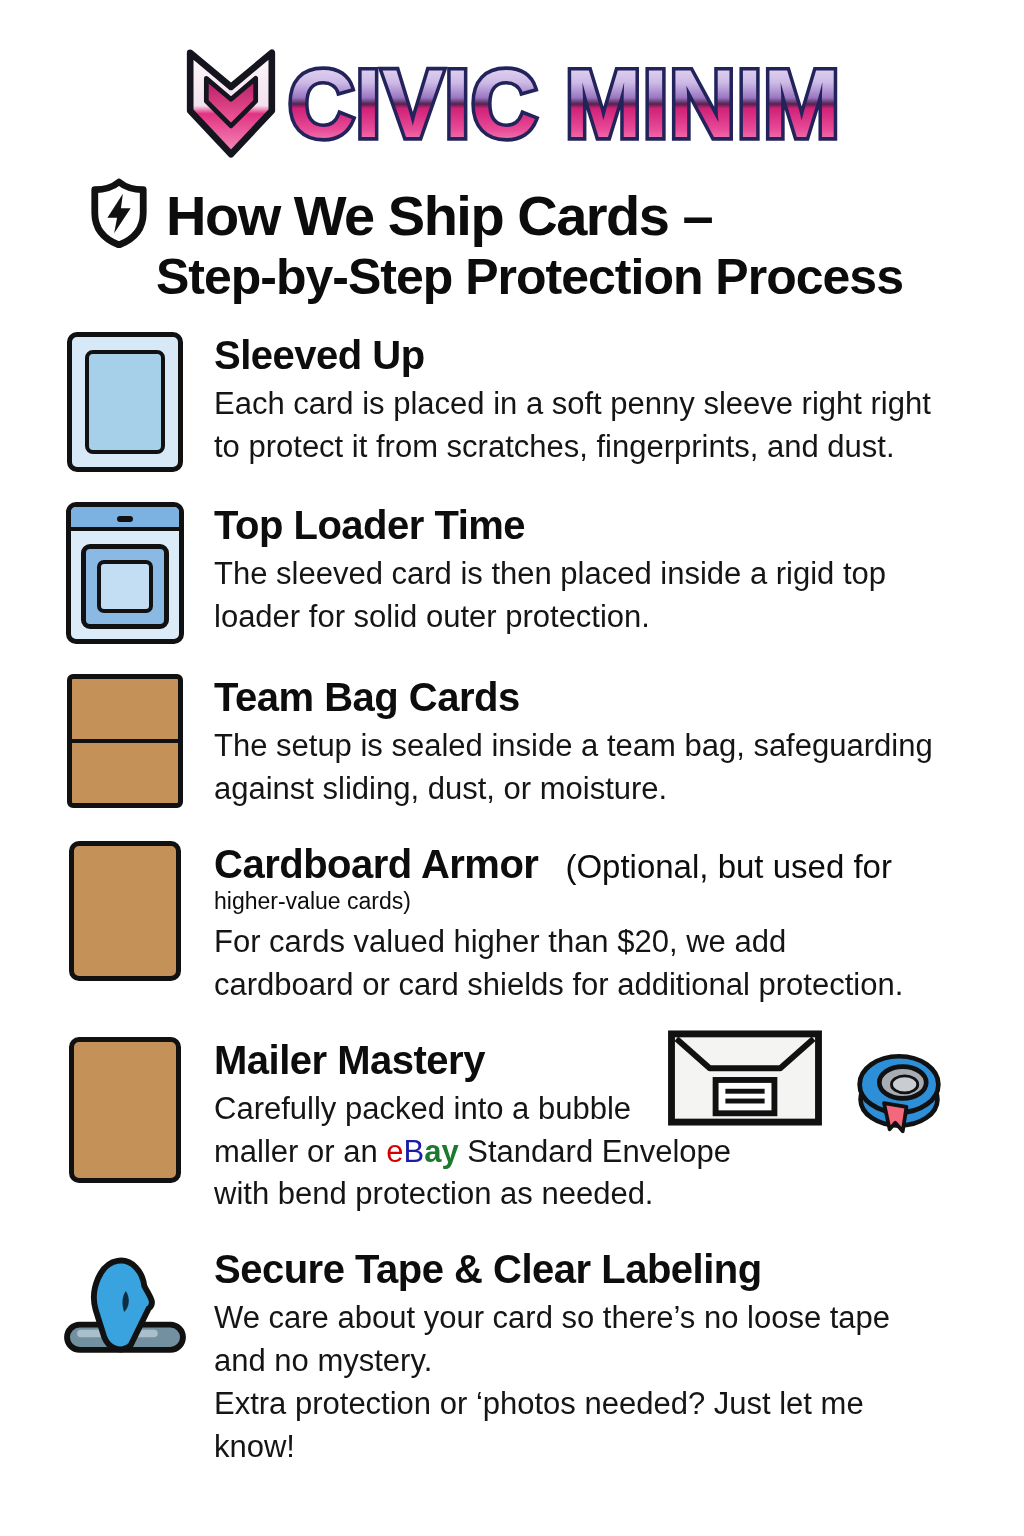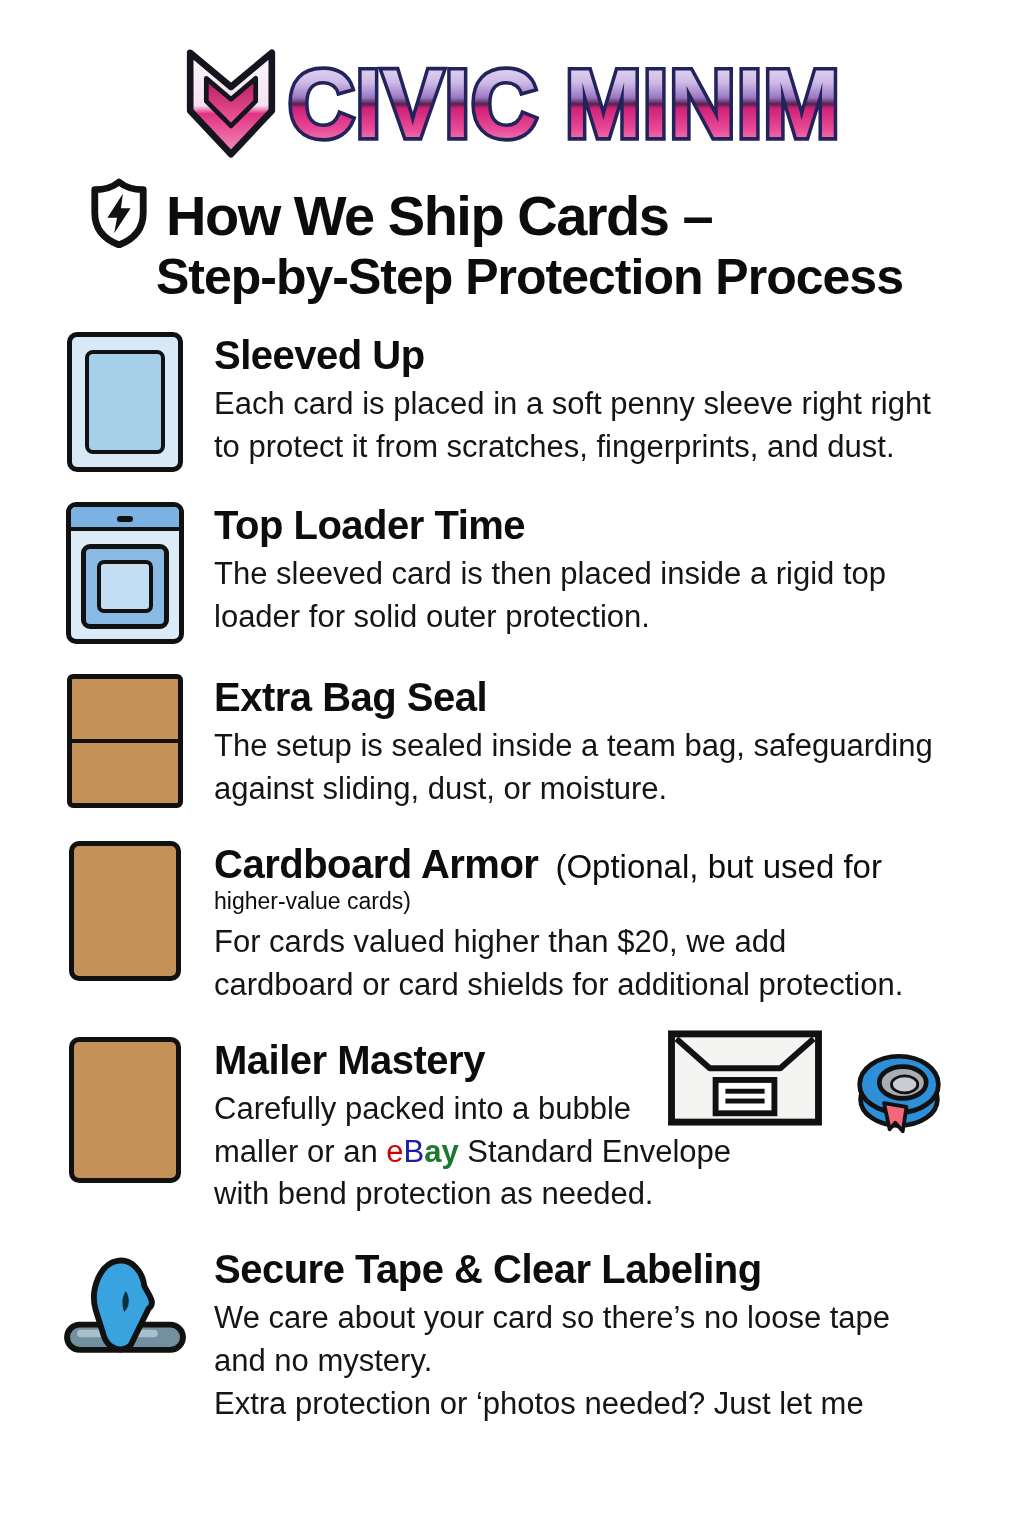--- a/index.html
+++ b/index.html
@@ -23,21 +23,21 @@
   .shield-icon { width:62px; height:70px; flex:none; }
   .h1 { font-size:56px; font-weight:bold; letter-spacing:-1.5px; color:#0c0c0c; }
   .h2 { margin-left:68px; font-size:50px; font-weight:bold; letter-spacing:-1px; color:#0c0c0c; }
 
   
   .steps { margin-top:26px; padding:0 28px 0 62px; }
   .step { display:flex; gap:26px; margin-bottom:30px; }
   .step-iconcol { width:126px; flex:none; display:flex; justify-content:center; align-items:flex-start; }
   .step-text { flex:1; position:relative; }
   .step-title { font-size:40px; font-weight:bold; letter-spacing:-0.5px; line-height:1.15; color:#0d0d0d; }
-  .title-note { font-weight:normal; font-size:33px; letter-spacing:0; margin-left:17px; }
+  .title-note { font-weight:normal; font-size:33px; letter-spacing:0; margin-left:27px; }
   .title-note2 { font-weight:normal; font-size:23px; line-height:1.3; color:#0d0d0d; }
   .step-body { margin-top:5px; font-size:31px; line-height:1.38; color:#151515; }
   .step-body .bodyline { white-space:nowrap; }
 
   
   .icon-sleeve { width:116px; height:140px; border:5px solid #111; border-radius:10px; background:#d7e9f7; position:relative; }
   .icon-sleeve .inner { position:absolute; top:13px; bottom:13px; left:13px; right:13px;
                         background:#a6cfe9; border:4px solid #111; border-radius:8px; }
   
   .icon-toploader { width:118px; height:142px; border:5px solid #111; border-radius:10px; background:#dcebf8; position:relative; overflow:hidden; }
@@ -136,21 +136,21 @@
     </div>
   </div>
 
   <div class="step">
     <div class="step-iconcol">
       <div class="icon-teambag">
         <div class="divider"></div>
       </div>
     </div>
     <div class="step-text">
-      <div class="step-title">Extra Bag Seal</div>
+      <div class="step-title">Team Bag Cards</div>
       <div class="step-body">
         <div class="bodyline">The setup is sealed inside a team bag, safeguarding</div>
         <div class="bodyline">against sliding, dust, or moisture.</div>
       </div>
     </div>
   </div>
 
   <div class="step">
     <div class="step-iconcol">
       <div class="icon-cardboard"></div>
@@ -205,17 +205,18 @@
         <path d="M66 8 C84 5 96 22 98 38 C104 50 112 58 103 65 L82 108 C70 119 55 112 50 98 L40 66 C33 42 46 11 66 8 Z" fill="#38a3de" stroke="#111" stroke-width="7" stroke-linejoin="round"></path>
         <path d="M76 44 C81 52 81 62 74 69 C71 60 71 51 76 44 Z" fill="#0e2f42"></path>
       </svg>
     </div>
     <div class="step-text">
       <div class="step-title">Secure Tape &amp; Clear Labeling</div>
       <div class="step-body">
         <div class="bodyline">We care about your card so there’s no loose tape</div>
         <div class="bodyline">and no mystery.</div>
         <div class="bodyline">Extra protection or ‘photos needed? Just let me</div>
+        <div class="bodyline">know!</div>
       </div>
     </div>
   </div>
 
 </div>
 
 </body></html>

